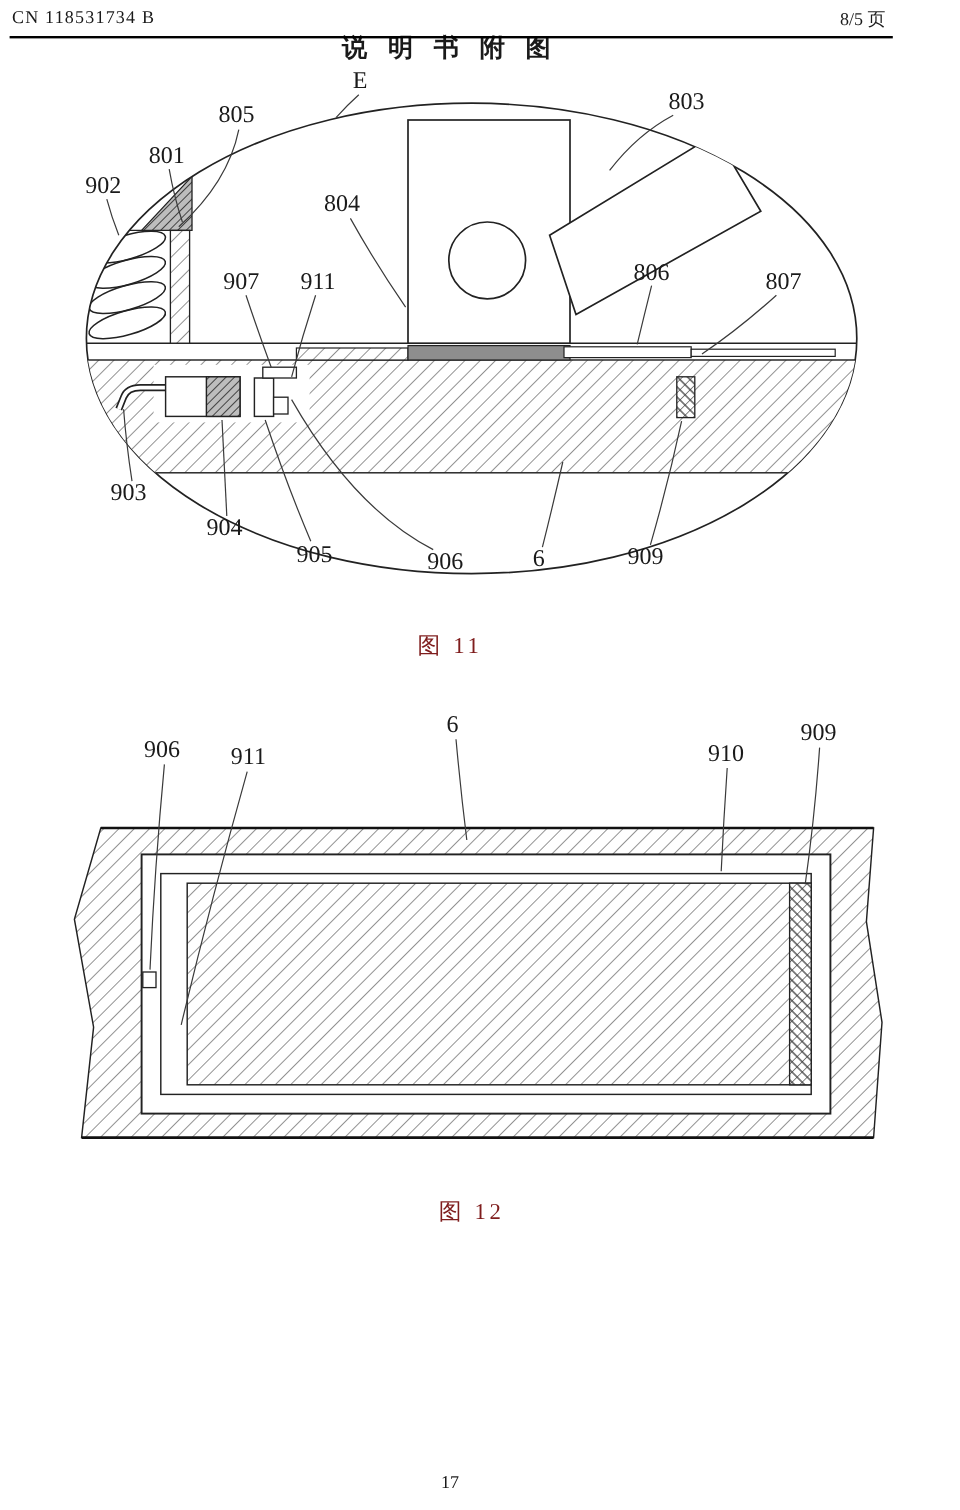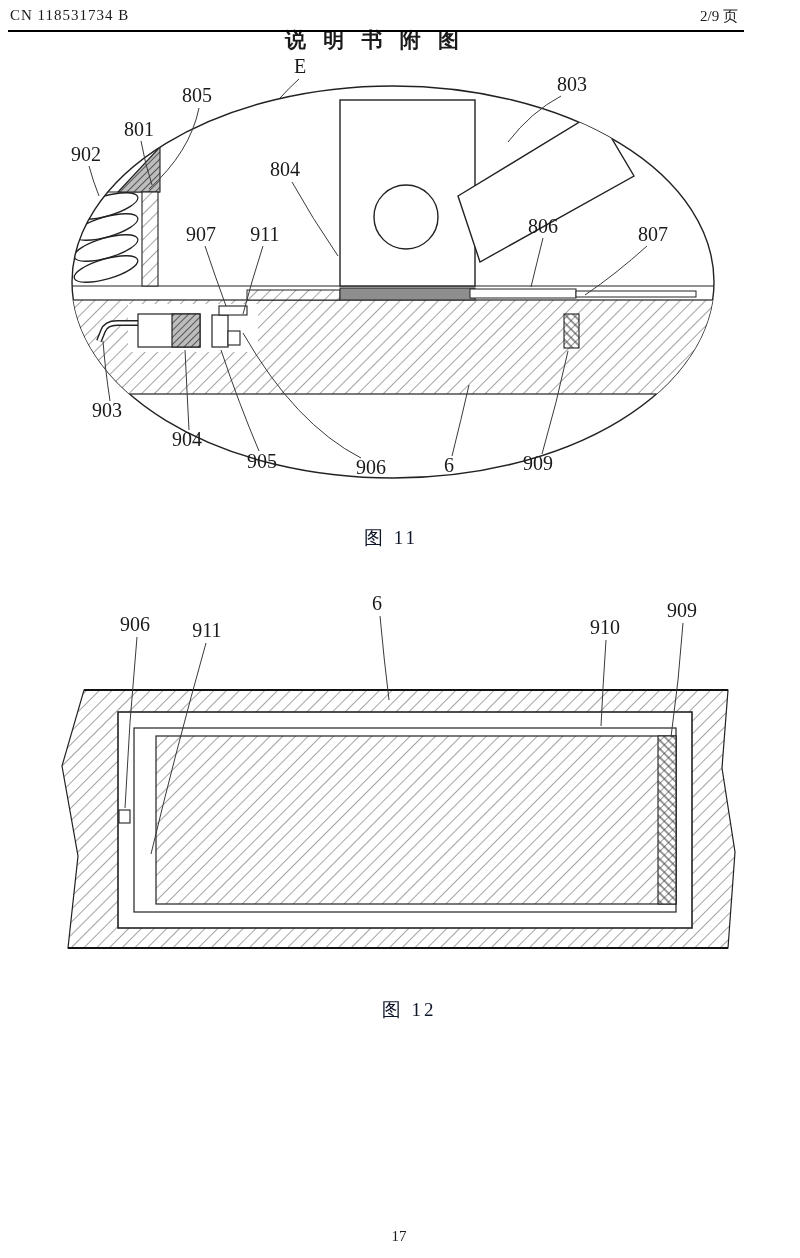--- a/index.html
+++ b/index.html
@@ -13,41 +13,41 @@
   }
   .page { position:relative; width:750px; height:1258px; background:#ffffff; }
 
   .hdr-left  { position:absolute; left:10px;  top:7px;  font-size:15px; letter-spacing:1px; white-space:nowrap; }
   .hdr-title { position:absolute; left:0; right:0; top:2px; text-align:center; font-size:21px; font-weight:bold; letter-spacing:6px; white-space:nowrap;margin-top:24px; }
   .hdr-right { position:absolute; right:12px; top:7px;  font-size:15px; white-space:nowrap; }
   .hdr-rule  { position:absolute; left:8px; right:6px; top:30px; border-top:2px solid #000; height:0; }
 
   svg.drawing { position:absolute; left:0; top:0; display:block; }
 
-  .caption  { position:absolute; left:16px; width:100%; text-align:center; font-size:19px; letter-spacing:3px; color:#0f172a; }
+  .caption  { position:absolute; left:0; width:100%; text-align:center; font-size:19px; letter-spacing:3px; color:#7f1d1d; }
   .cap11 { top:525px; }
   .cap12 { top:997px;padding-left:36px; }
-  .page-num { position:absolute; left:0; width:100%; text-align:center; top:1228px; font-size:15px;margin-left:24px; }
+  .page-num { position:absolute; left:0; width:100%; text-align:center; top:1228px; font-size:15px; }
 
   text.lbl {
     font-family:"Liberation Serif", serif;
     font-size:20px;
     fill:#1a1a1a;
     text-anchor:middle;
   }
   .leader path { stroke:#3a3a3a; stroke-width:1; fill:none; }
 </style>
 </head>
 <body>
 
 <div class="page">
 
   <span class="hdr-left">CN 118531734 B</span>
   <span class="hdr-title">说 明 书 附 图</span>
-  <span class="hdr-right">2/9 页</span>
+  <span class="hdr-right">8/5 页</span>
   <div class="hdr-rule"></div>
 
   <svg class="drawing" width="800" height="1258" viewBox="0 0 800 1258">
     <defs>
       <pattern id="hatch" patternUnits="userSpaceOnUse" width="9" height="9" patternTransform="rotate(45)">
         <rect width="9" height="9" fill="#ffffff"></rect>
         <line x1="0" y1="0" x2="0" y2="9" stroke="#4a4a4a" stroke-width="1"></line>
       </pattern>
       <pattern id="hatchDense" patternUnits="userSpaceOnUse" width="5" height="5" patternTransform="rotate(45)">
         <rect width="5" height="5" fill="#bdbdbd"></rect>

